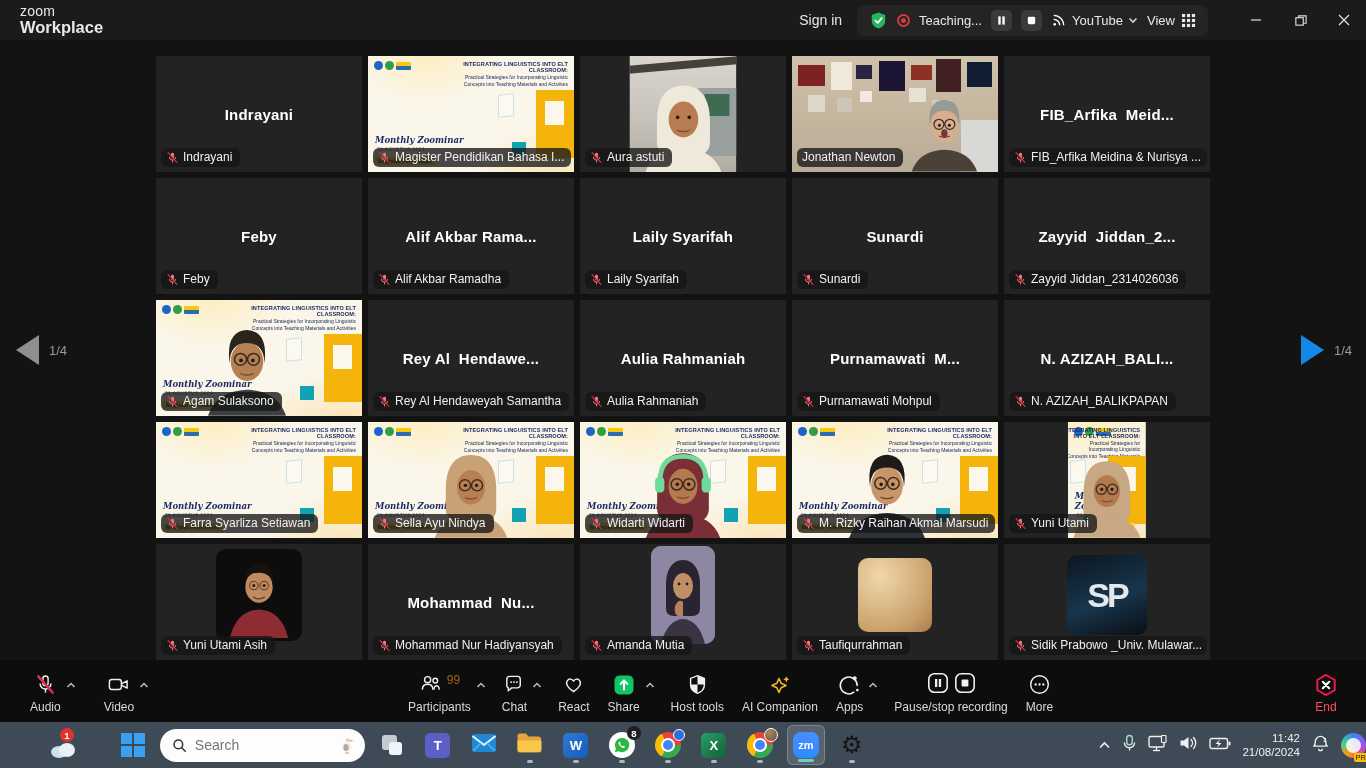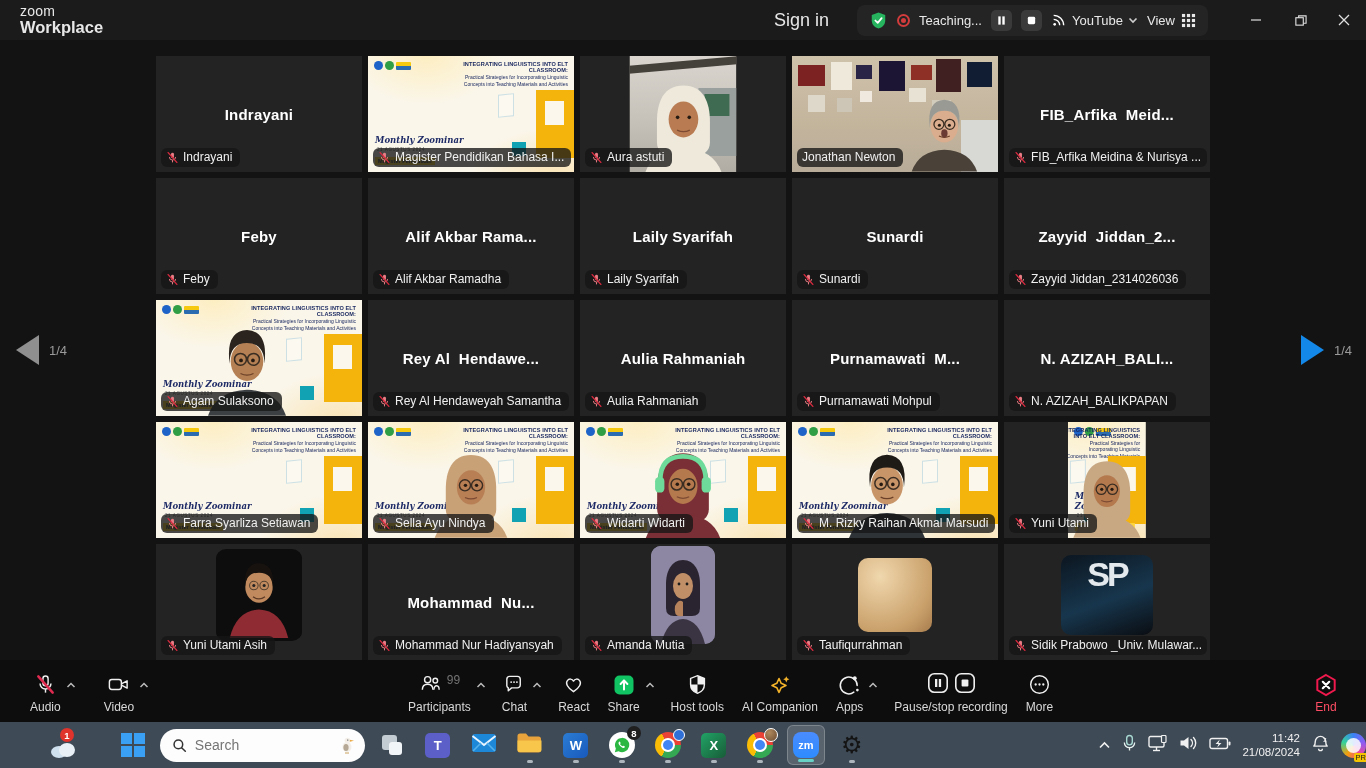--- a/index.html
+++ b/index.html
@@ -5,21 +5,21 @@
   * { margin:0; padding:0; box-sizing:border-box; }
   html,body { width:1366px; height:768px; overflow:hidden; background:#000;
     font-family:"Liberation Sans", sans-serif; -webkit-font-smoothing:antialiased; }
 
   
   .titlebar { height:40px; background:#1b1b1b; display:flex; align-items:center; color:#e8e8e8; position:relative; }
   .logo { padding-left:20px; line-height:1; }
   .logo .l1 { font-size:14px; font-weight:normal; letter-spacing:.2px; }
   .logo .l2 { font-size:16.5px; font-weight:bold; margin-top:1px; }
   .tb-right { margin-left:auto; display:flex; align-items:center; height:100%; }
-  .signin { font-size:18px; margin-right:28px; cursor:pointer; }
+  .signin { font-size:14px; margin-right:15px; cursor:pointer; }
   .tb-cluster { background:#242424; border-radius:8px; padding:5px 12px; display:flex; align-items:center; gap:9px; margin-right:26px; }
   .rec-dot { width:13px; height:13px; border-radius:50%; border:2px solid #d23c3c; display:inline-flex; align-items:center; justify-content:center; }
   .rec-dot i { width:5px; height:5px; border-radius:50%; background:#d23c3c; }
   .rec-text { font-size:13px; }
   .mini-btn { width:21px; height:21px; border-radius:5px; background:#3a3a3a; display:flex; align-items:center; justify-content:center; cursor:pointer; }
   .yt { font-size:13px; display:flex; align-items:center; gap:5px; cursor:pointer; }
   .view { font-size:13px; display:flex; align-items:center; gap:6px; cursor:pointer; }
   .winbtns { display:flex; height:100%; }
   .winbtn { width:44px; height:100%; display:flex; align-items:center; justify-content:center; cursor:pointer; color:#e0e0e0; }
 
@@ -55,41 +55,41 @@
   .s-org { position:absolute; left:7px; bottom:7px; font-size:5.5px; font-weight:bold; color:#20305f; background:#ffd43b; padding:1px 3px; }
 
   .pp { position:absolute; bottom:0; left:50%; transform:translateX(-50%); height:76%; z-index:2; }
   .pillar { position:absolute; top:0; bottom:0; left:50%; transform:translateX(-50%); width:54%; overflow:hidden; background:#101010; }
   .pillar .s-title { width:78px; }
   .room-j { position:absolute; inset:0; background:linear-gradient(180deg,#cfc2ab,#c3b49c 60%,#b8ac99); }
   .room-a { position:absolute; inset:0; background:linear-gradient(180deg,#dad6cf 0%,#c6c2ba 55%,#b0aca4); }
 
   .avatar { position:absolute; left:50%; top:44%; transform:translate(-50%,-50%); border-radius:10px; overflow:hidden; }
   .avatar.tan { width:74px; height:74px; background:radial-gradient(at 30% 25%, #f0d7ad, #c9a06a 70%, #a87c4e); }
-  .avatar.sp { width:92px; height:80px; background:linear-gradient(160deg,#0c1620,#17364d 55%,#0a0d12);
-    display:flex; align-items:flex-start; justify-content:center; }
+  .avatar.sp { width:80px; height:80px; background:linear-gradient(160deg,#0c1620,#17364d 55%,#0a0d12);
+    display:flex; align-items:center; justify-content:center; }
   .avatar.sp span { font-weight:bold; font-size:34px; color:#e3e9ec; letter-spacing:-3px; }
   .avatar.photoMan { width:86px; height:92px; background:#0d0d0d; }
   .avatar.photoWoman { width:64px; height:98px; background:linear-gradient(180deg,#9a93b0,#6c657f); }
 
   .nav { position:absolute; top:50%; transform:translateY(-50%); display:flex; flex-direction:row; align-items:center; gap:10px; cursor:pointer; }
   .nav.left { left:16px; } .nav.right { right:14px; }
   .tri-l { width:0; height:0; border-top:15px solid transparent; border-bottom:15px solid transparent; border-right:23px solid #8f8f8f; }
   .tri-r { width:0; height:0; border-top:15px solid transparent; border-bottom:15px solid transparent; border-left:23px solid #1488e8; }
   .pagenum { font-size:13px; color:#9a9a9a; }
 
   
   .toolbar { height:62px; background:#0d0d0d; display:flex; align-items:center; justify-content:space-between; padding:0 14px; }
   .tb-grp { display:flex; align-items:flex-start; }
   .tb-left { gap:26px; margin-left:14px; } .tb-mid { gap:14px; } .tb-end { margin-right:12px; }
   .tbg { display:flex; align-items:flex-start; }
   .tb { background:none; border:none; color:#d9d9d9; display:flex; flex-direction:column; align-items:center; gap:3px; cursor:pointer; font-family:inherit; padding:4px 2px 0; }
   .tb-label { font-size:12px; white-space:nowrap; color:#d9d9d9; }
   .tb-ico { height:24px; display:flex; align-items:center; justify-content:center; gap:3px; }
-  .tb-count { font-size:12px; color:#737373; margin-left:2px; transform:translateY(-5px); }
+  .tb-count { font-size:12px; color:#a16207; margin-left:2px; transform:translateY(-5px); }
   .tb-chev { background:none; border:none; cursor:pointer; padding:8px 0 0 3px; }
   .end-label { color:#ff4d65; }
 
   
   .taskbar { height:46px; background:#3e4a56; display:flex; align-items:center; position:relative; }
   .weather { position:absolute; left:48px; top:8px; width:34px; height:30px; cursor:pointer; }
   .badge { position:absolute; min-width:14px; height:14px; border-radius:8px; background:#e0332b; color:#fff;
     font-size:9.5px; font-weight:bold; display:flex; align-items:center; justify-content:center; padding:0 3px; z-index:3; }
   .tk-apps { display:flex; align-items:center; gap:8px; margin:0 auto; }
   .tk { position:relative; width:38px; height:40px; display:flex; align-items:center; justify-content:center; border-radius:6px; cursor:pointer; }

